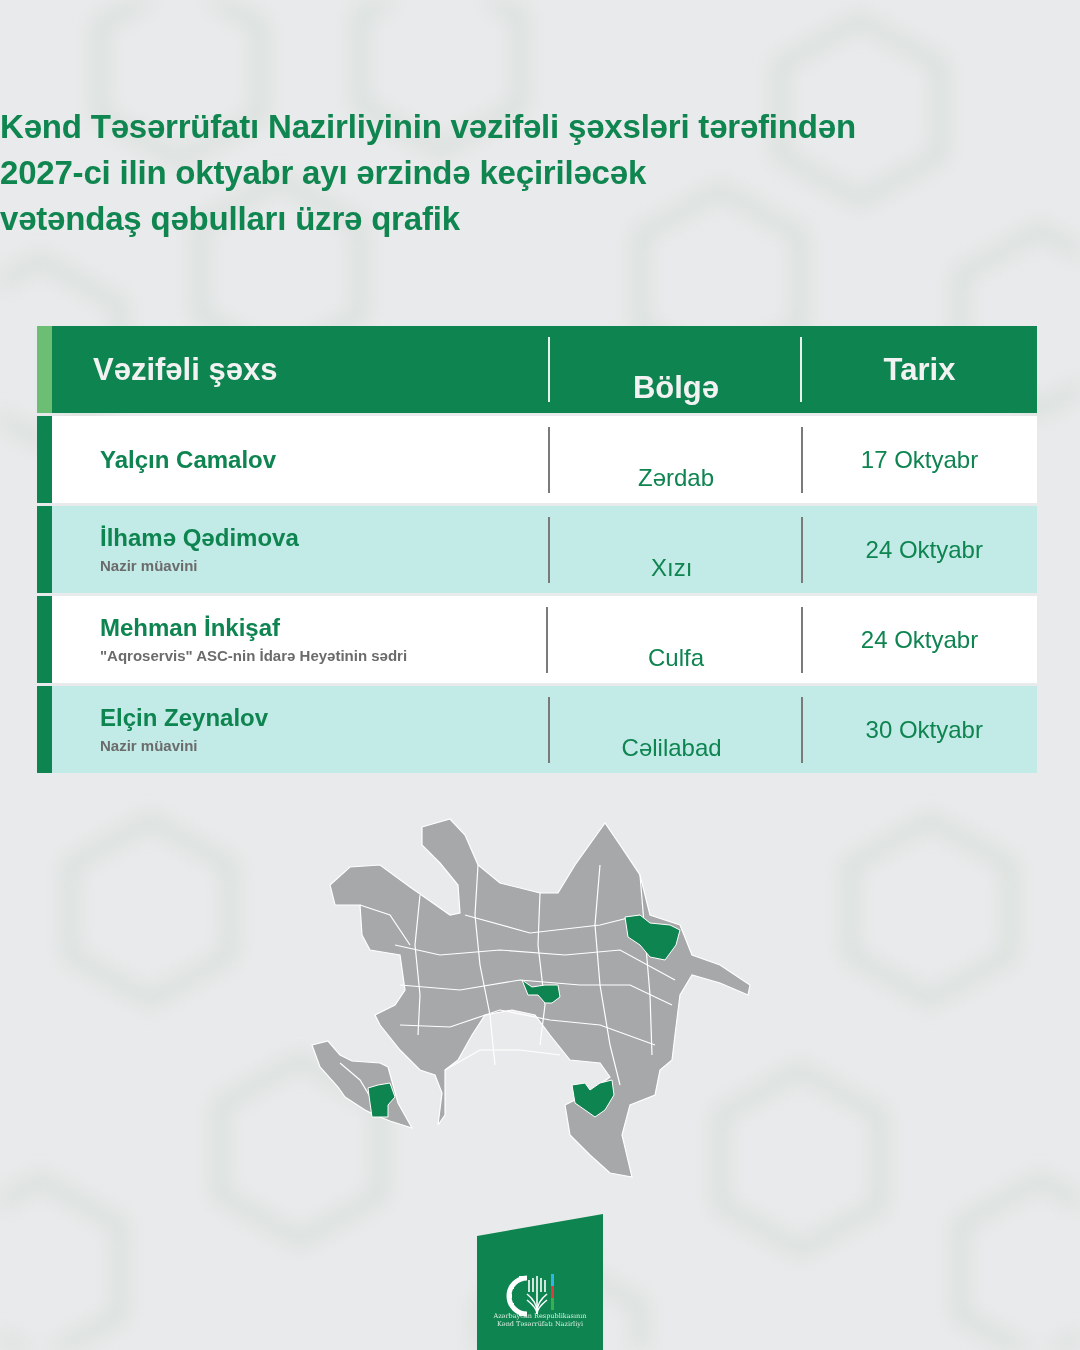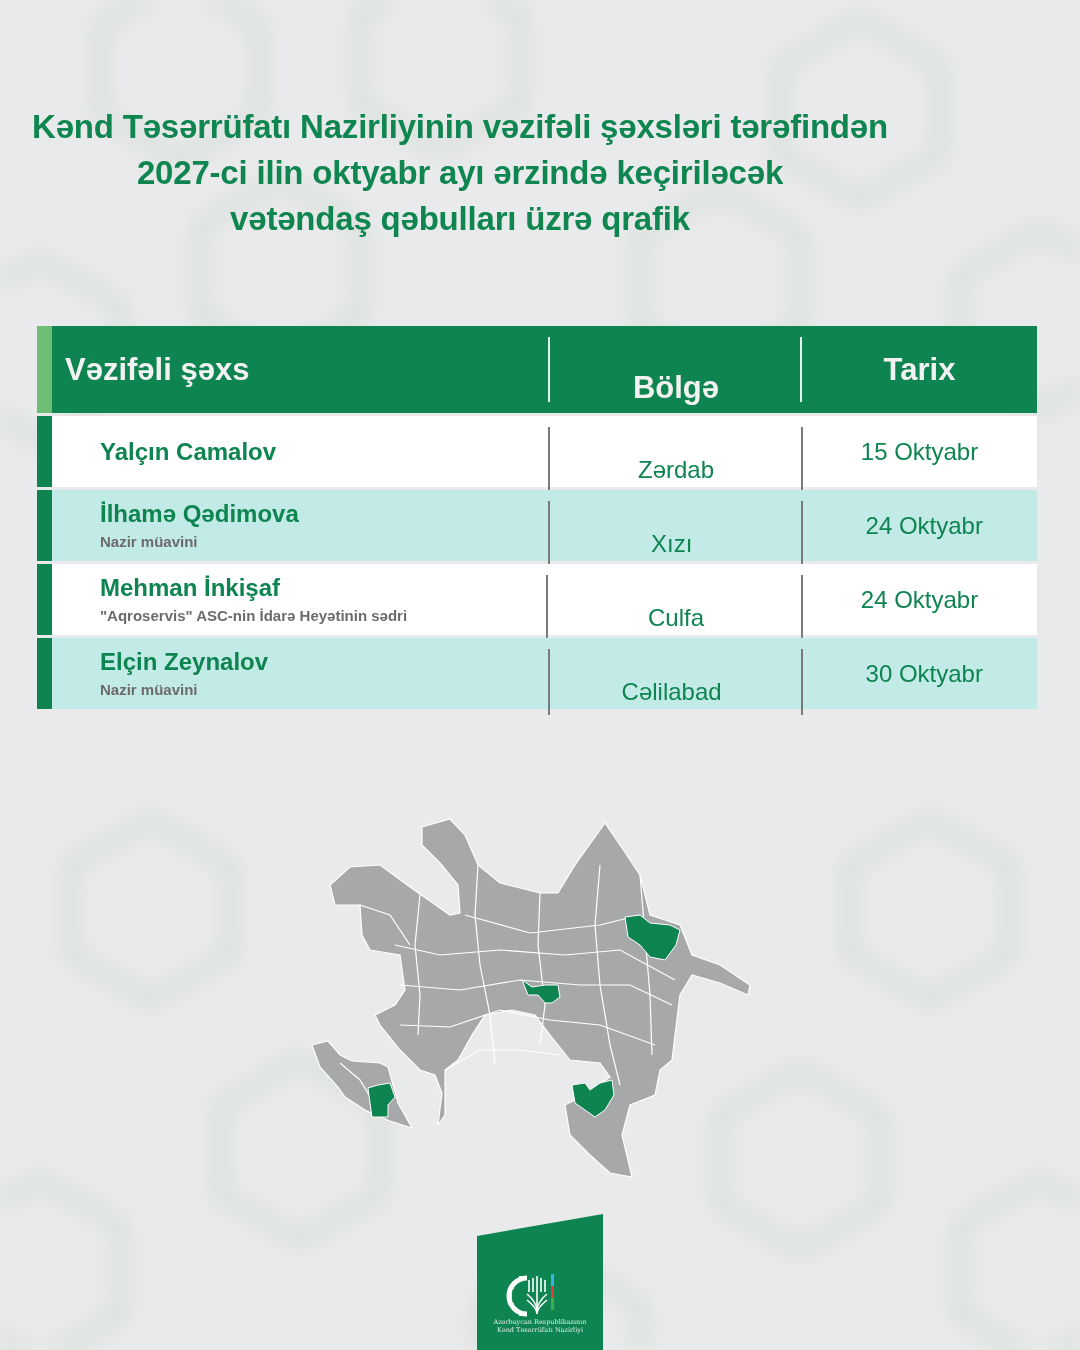--- a/index.html
+++ b/index.html
@@ -8,56 +8,56 @@
       font-family: "Liberation Sans", "DejaVu Sans", sans-serif;
       background: #e9eaeb;
       position: relative;
     }
     .bg-hex {
       position: absolute; inset: 0; overflow: hidden; pointer-events: none;
     }
     .bg-hex svg { position: absolute; left: 0; top: 0; filter: blur(10px); opacity: 0.55; }
     .title {
       position: absolute; left: 0; top: 104px; width: 920px;
-      text-align: center; color: #0f8550; font-weight: 700;
+      color: #0f8550; font-weight: 700;
       font-size: 33px; line-height: 46px; letter-spacing: -0.2px;
     }
     .title div { display: block; }
 
     .table { position: absolute; left: 37px; top: 326px; width: 1000px; }
     .thead {
       height: 87px; background: #0e8450; position: relative; display: flex; align-items: center;
     }
     .thead .accent { position: absolute; left: 0; top: 0; width: 15px; height: 100%; background: #6cbe74; }
-    .col-person { width: 513px; padding-left: 28px; }
+    .col-person { width: 513px; padding-left: 56px; }
     .col-region { width: 252px; text-align: center; margin-top: 36px; }
     .col-date { width: 235px; text-align: center; }
     .thead .cell { color: #f2f2f2; font-weight: 700; font-size: 31px; }
     .thead .sep { position: absolute; top: 11px; width: 2px; height: 65px; background: #e8f2ec; }
 
     .row {
-      height: 71px; position: relative; display: flex; align-items: center; margin-top: 3px;
+      height: 87px; position: relative; display: flex; align-items: center; margin-top: 3px;
     }
     .row.white { background: #ffffff; }
     .row.teal { background: #c2eae6; gap: 19px; }
     .row .accent { position: absolute; left: 0; top: 0; width: 15px; height: 100%; background: #0e8450; }
     .row .sep { position: absolute; top: 11px; width: 2px; height: 66px; background: #7a7a7a; }
     .row .name { color: #0e8450; font-weight: 700; font-size: 24px; line-height: 30px; }
     .row .role { color: #6b6b6b; font-weight: 700; font-size: 15px; line-height: 22px; margin-top: 2px; }
     .row .col-person { padding-left: 63px; }
     .row .val { color: #0e8450; font-weight: 400; font-size: 24px; }
 
     .map { position: absolute; left: 300px; top: 805px; width: 460px; height: 380px; }
 
     .logo-panel {
       position: absolute; left: 477px; top: 1214px; width: 126px; height: 136px;
     }
     .logo-panel svg { position: absolute; left: 0; top: 0; }
     .logo-text {
-      position: absolute; left: 0; top: 104px; width: 126px; text-align: center;
+      position: absolute; left: 0; top: 98px; width: 126px; text-align: center;
       color: #dff1e6; font-size: 6.5px; line-height: 8px; font-family: "DejaVu Serif", serif;
     }
   </style>
 </head>
 <body>
 
 <div class="bg-hex">
   <svg width="1080" height="1350" viewBox="0 0 1080 1350">
     <g fill="none" stroke="#c9d6cc" stroke-width="14">
       <polygon points="180,-20 260,25 260,115 180,160 100,115 100,25"></polygon>
@@ -93,21 +93,21 @@
     <div class="sep" style="left:511px"></div>
     <div class="sep" style="left:763px"></div>
   </div>
 
   <div class="row white">
     <div class="accent"></div>
     <div class="col-person">
       <div class="name">Yalçın Camalov</div>
     </div>
     <div class="col-region val">Zərdab</div>
-    <div class="col-date val">15 Oktyabr</div>
+    <div class="col-date val">17 Oktyabr</div>
     <div class="sep" style="left:511px"></div>
     <div class="sep" style="left:764px"></div>
   </div>
 
   <div class="row teal">
     <div class="accent"></div>
     <div class="col-person">
       <div class="name">İlhamə Qədimova</div>
       <div class="role">Nazir müavini</div>
     </div>

